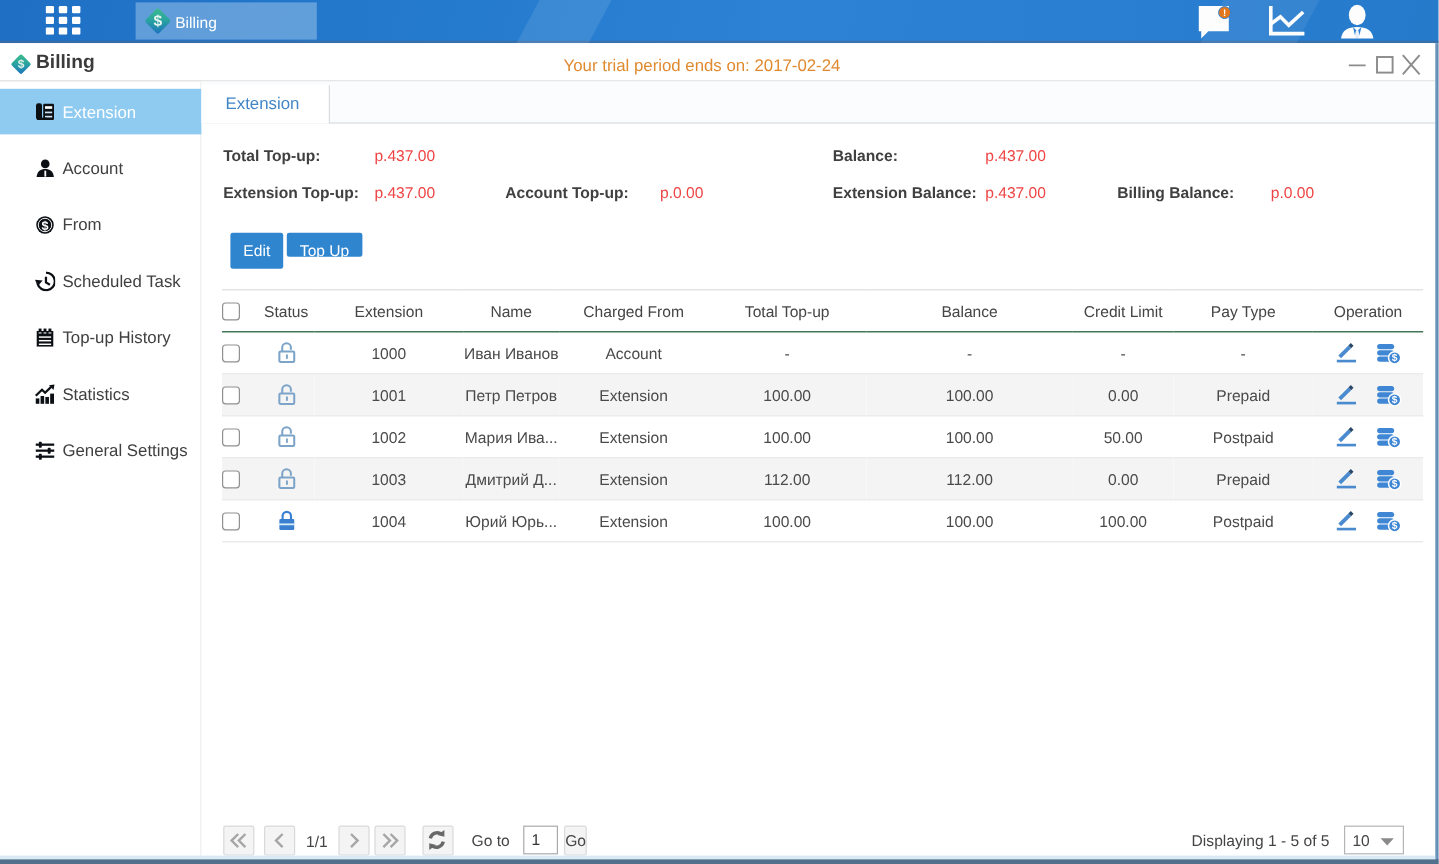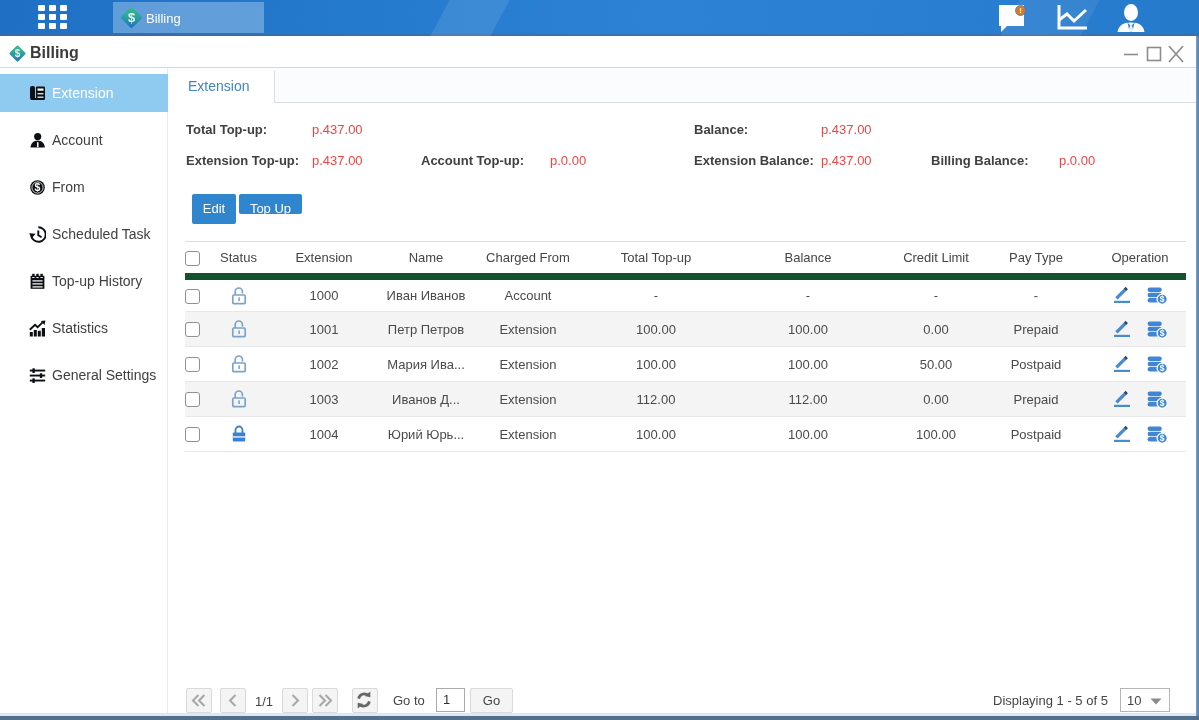--- a/index.html
+++ b/index.html
@@ -49,21 +49,21 @@
 .lbl { font-weight:bold; color:#404040; font-size:13px; position:absolute; white-space:nowrap; }
 .val { color:#ef4444; font-size:13px; position:absolute; white-space:nowrap; }
 
 .btn-blue { position:absolute; background:#3085cf; color:#fff; font-size:13px;
   border-radius:2px; text-align:center; font-family:"Liberation Sans",sans-serif; }
 
 
 #tbl { position:absolute; left:17px; top:173px; width:1001px; border-collapse:collapse; table-layout:fixed; }
 #tbl td, #tbl th { font-size:13px; color:#4a4a4a; font-weight:normal; text-align:center;
   height:35px; padding:0; overflow:hidden; white-space:nowrap; }
-#tbl thead tr { border-top:1px solid #dddddd; border-bottom:7px solid #14532d; }
+#tbl thead tr { border-top:1px solid #dddddd; border-bottom:1px solid #14532d; }
 #tbl tbody tr { border-bottom:1px solid #e7e7e7; }
 #tbl tbody tr.alt { background:#f4f4f4; }
 #tbl th { color:#454545; }
 
 .cb { display:inline-block; width:15px; height:15px; border:1px solid #909090; border-radius:3px;
   background:#fff; vertical-align:middle; }
 
 
 .pgbtn { position:absolute; width:26px; height:25px; background:#f4f4f4; border:1px solid #d9d9d9;
   border-radius:2px; }
@@ -134,20 +134,21 @@
           <linearGradient id="dg2" gradientUnits="userSpaceOnUse" x1="4" y1="4" x2="15.5" y2="15.5">
         <stop offset="0" stop-color="#3cba8c"></stop>
             <stop offset="0.45" stop-color="#2aa4a0"></stop>
             <stop offset="1" stop-color="#1b74bd"></stop>
       </linearGradient>
         </defs>
       <rect x="3.4" y="3.4" width="12.2" height="12.2" rx="1.5" transform="rotate(45 9.5 9.5)" fill="url(#dg2)"></rect>
       <text x="9.5" y="13" font-size="10" font-weight="bold" fill="#dff2e8" text-anchor="middle" font-family="Liberation Sans">$</text>
     </svg>
     <div id="title-text">Billing</div>
+    <div id="trial">Your trial period ends on: 2017-02-24</div>
     <svg class="abs" style="left:1120px;top:0" width="70" height="32" viewBox="0 0 70 32">
       <g stroke="#8c8c8c" stroke-width="1.6" fill="none">
         <line x1="4" y1="18.5" x2="18" y2="18.5"></line>
         <rect x="27.5" y="11.5" width="13" height="13"></rect>
         <line x1="49" y1="10" x2="63" y2="26"></line>
         <line x1="63" y1="10" x2="49" y2="26"></line>
       </g>
     </svg>
   </div>
 
@@ -365,21 +366,21 @@
           </svg></td>
         </tr>
         <tr class="alt">
           <td style="text-align:left"><span class="cb"></span></td>
           <td><svg width="16" height="20" viewBox="0 0 16 20" style="vertical-align:middle">
             <path d="M4.2 9 V5.6 A3.6 3.6 0 0 1 11.4 5.6 V7.4" fill="none" stroke="#7ca3c8" stroke-width="1.7"></path>
             <rect x="1.8" y="9" width="12.4" height="8.6" rx="1" fill="none" stroke="#7ca3c8" stroke-width="1.7"></rect>
             <rect x="7.3" y="11.4" width="1.6" height="3.6" fill="#7ca3c8"></rect>
           </svg></td>
           <td>1003</td>
-            <td>Иванов Д...</td>
+            <td>Дмитрий Д...</td>
             <td>Extension</td>
           <td>112.00</td>
             <td>112.00</td>
             <td>0.00</td>
             <td>Prepaid</td>
           <td><svg width="19" height="19" viewBox="0 0 19 19" style="vertical-align:middle;margin-right:15px">
             <rect x="1" y="14.8" width="16" height="2.2" fill="#4a8bd0"></rect>
             <line x1="3.4" y1="12.4" x2="11.8" y2="4.0" stroke="#4a8bd0" stroke-width="3.2"></line>
             <line x1="11.8" y1="4.0" x2="13.8" y2="2.0" stroke="#2b4a6b" stroke-width="3.2"></line>
           </svg><svg width="21" height="19" viewBox="0 0 21 19" style="vertical-align:middle">
@@ -459,21 +460,21 @@
         <g stroke="#676767" stroke-width="2.8" fill="none">
           <path d="M5.6 9.6 A 5.9 5.9 0 0 1 15.0 6.2"></path>
           <path d="M16.4 12.4 A 5.9 5.9 0 0 1 7.0 15.8"></path>
         </g>
         <path d="M11.6 6.9 L17.3 8.3 L17.3 2.6 Z" fill="#676767"></path>
         <path d="M10.4 15.1 L4.7 13.7 L4.7 19.4 Z" fill="#676767"></path>
       </svg>
     </div>
     <div class="pgtext" style="left:225px;top:625px">Go to</div>
     <div id="goto-input" style="left:268px;top:620px">1</div>
-    <div class="pgbtn" style="left:302px;top:620px;width:43px;text-align:center;font-size:13px;color:#454545;line-height:23px">Go</div>
+    <div class="pgbtn" style="left:302px;top:620px;width:19px;text-align:center;font-size:13px;color:#454545;line-height:23px">Go</div>
     <div class="pgtext" style="left:825px;top:625px">Displaying 1 - 5 of 5</div>
     <div id="pagesize" style="left:952px;top:620px">
       <div style="position:absolute;left:6px;top:4px;font-size:13px;color:#454545">10</div>
       <svg style="position:absolute;left:28px;top:8px" width="14" height="9" viewBox="0 0 14 9">
         <path d="M1.5 1.5 L12.5 1.5 L7 7.5 Z" fill="#8a8a8a"></path>
       </svg>
     </div>
   </div>
 
   <div id="desk-right"></div>

